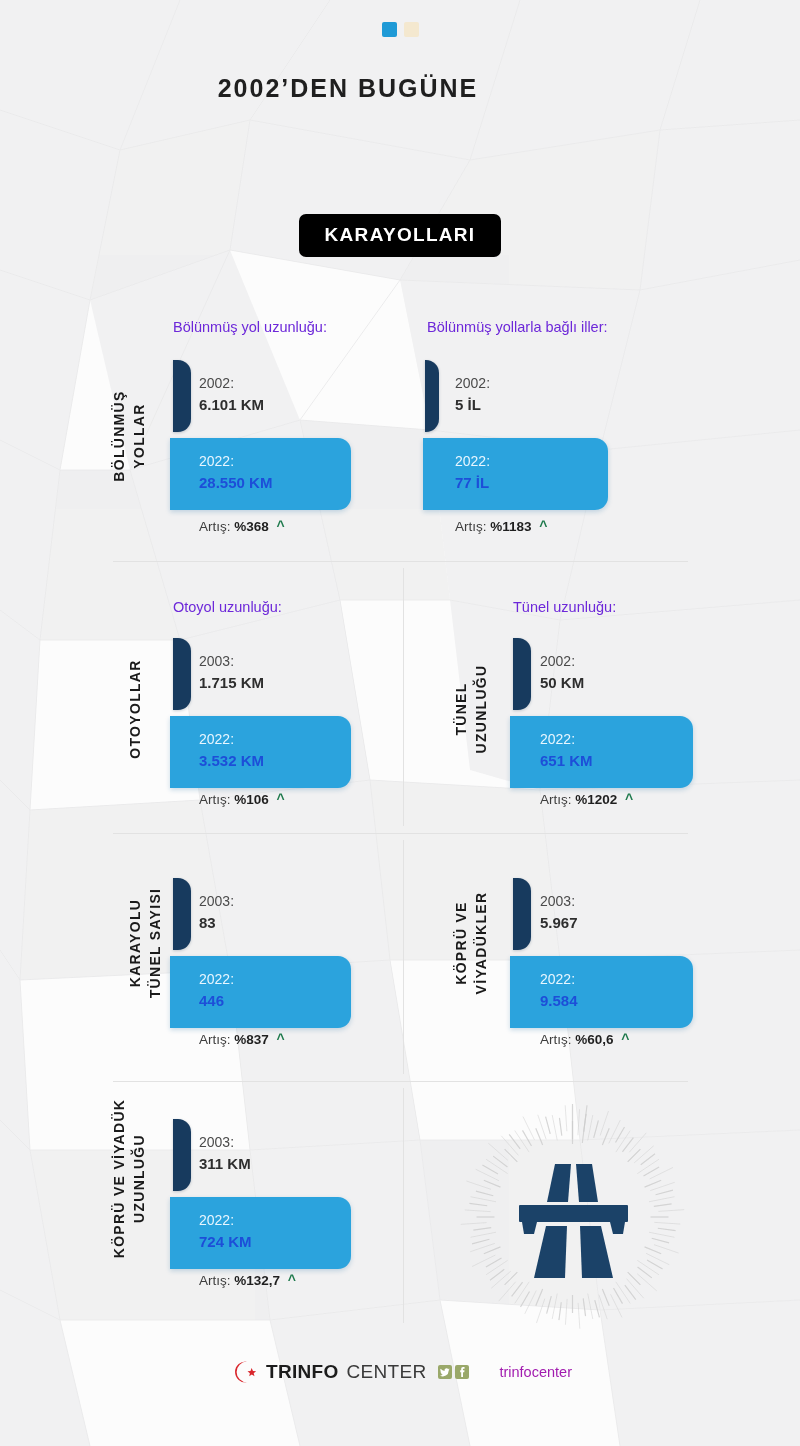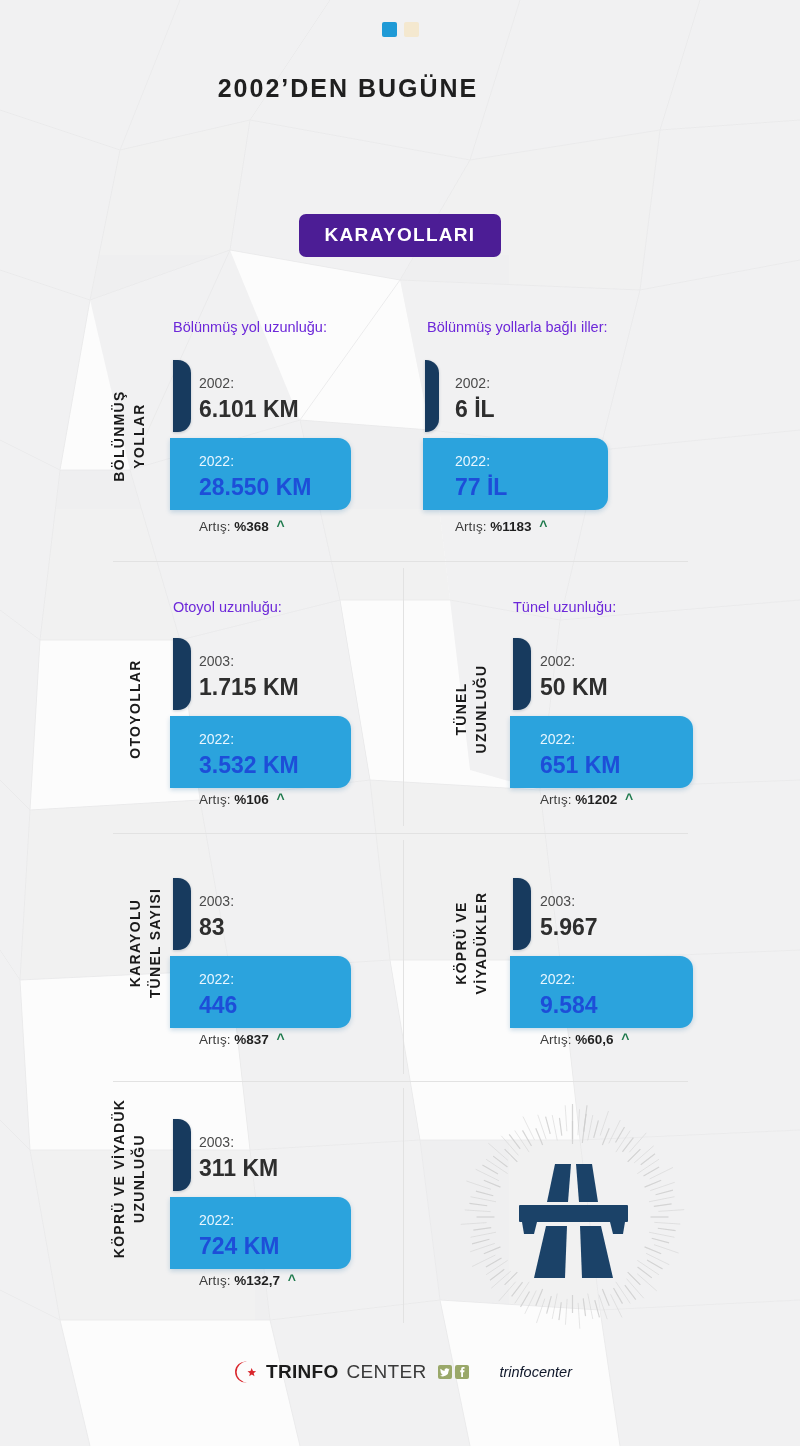--- a/index.html
+++ b/index.html
@@ -36,21 +36,21 @@
     font-size:25px; font-weight:700; letter-spacing:2.0px;
     color:#1f1f1f; line-height:1.32;
   }
   .title-big {
     font-size:27px; font-weight:900; letter-spacing:0.4px;
     color:#121212; line-height:1.32; margin-top:4px;
   }
 
   .badge-wrap { position:absolute; top:214px; left:0; width:800px; display:flex; justify-content:center; }
   .badge {
-    background:#4c1d95; color:#ffffff;
+    background:#000000; color:#ffffff;
     font-size:19px; font-weight:800; letter-spacing:1.3px;
     padding:10px 26px 11px; border-radius:7px;
   }
 
   
   .grid { position:absolute; top:296px; left:0; width:800px; height:1030px; }
 
   .cell { position:absolute; }
 
   .cell-head {
@@ -82,21 +82,21 @@
     box-shadow:0 1px 3px rgba(20,45,75,.22);
   }
   .bar-new {
     background:#2ba3dd;
     height:72px;
     box-shadow:0 2px 5px rgba(20,100,160,.22);
   }
 
   .bar-text { position:absolute; white-space:nowrap; }
   .bar-text .yr { font-size:14px; font-weight:400; line-height:1.28; }
-  .bar-text .vl { font-size:23px; font-weight:800; line-height:1.3; margin-top:2px; }
+  .bar-text .vl { font-size:15px; font-weight:800; line-height:1.3; margin-top:2px; }
 
   .txt-old .yr { color:#4a4a4a; }
   .txt-old .vl { color:#2e2e2e; }
   .txt-new .yr { color:#e8f6ff; }
   .txt-new .vl { color:#1d4ed8; }
 
   .growth {
     position:absolute; white-space:nowrap;
     font-size:13.5px; color:#3d3d3d;
   }
@@ -115,21 +115,21 @@
     position:absolute; top:1359px; left:0; width:800px;
     display:flex; justify-content:center; align-items:center; gap:8px;
   }
   .foot-brand-bold { font-size:19px; font-weight:900; color:#1c1c1c; letter-spacing:.3px; }
   .foot-brand-thin { font-size:19px; font-weight:400; color:#3a3a3a; letter-spacing:.3px; }
   .soc { display:inline-flex; gap:3px; margin-left:4px; }
   .soc i {
     width:14px; height:14px; border-radius:2px; background:#9aa86a;
     display:inline-flex; align-items:center; justify-content:center;
   }
-  .foot-handle { font-size:14.5px; color:#0f172a; margin-left:22px;font-style:italic; }
+  .foot-handle { font-size:14.5px; color:#a21caf; margin-left:22px; }
 </style>
 </head>
 <body>
 
 <div id="page">
 
   <svg id="texture" viewBox="0 0 800 1446" preserveAspectRatio="none">
     <defs>
       <linearGradient id="gA" x1="0" y1="0" x2="1" y2="1">
         <stop offset="0" stop-color="#ffffff"></stop>
@@ -241,21 +241,21 @@
         <span class="arrow">^</span>
       </div>
     </div>
 
     <div class="cell" style="left:0; top:0;">
       <div class="cell-head" style="position:absolute; left:427px; top:23px;">Bölünmüş yollarla bağlı iller:</div>
       <div class="bars">
         <div class="bar bar-old" style="left:425px; top:64px; width:14px;"></div>
         <div class="bar-text txt-old" style="left:455px; top:79px;">
           <div class="yr">2002:</div>
-          <div class="vl">6 İL</div>
+          <div class="vl">5 İL</div>
         </div>
         <div class="bar bar-new" style="left:423px; top:142px; width:185px;"></div>
         <div class="bar-text txt-new" style="left:455px; top:157px;">
           <div class="yr">2022:</div>
           <div class="vl">77 İL</div>
         </div>
       </div>
       <div class="growth" style="left:455px; top:222px;">
         <span>Artış:</span>
         <b>%1183</b>

